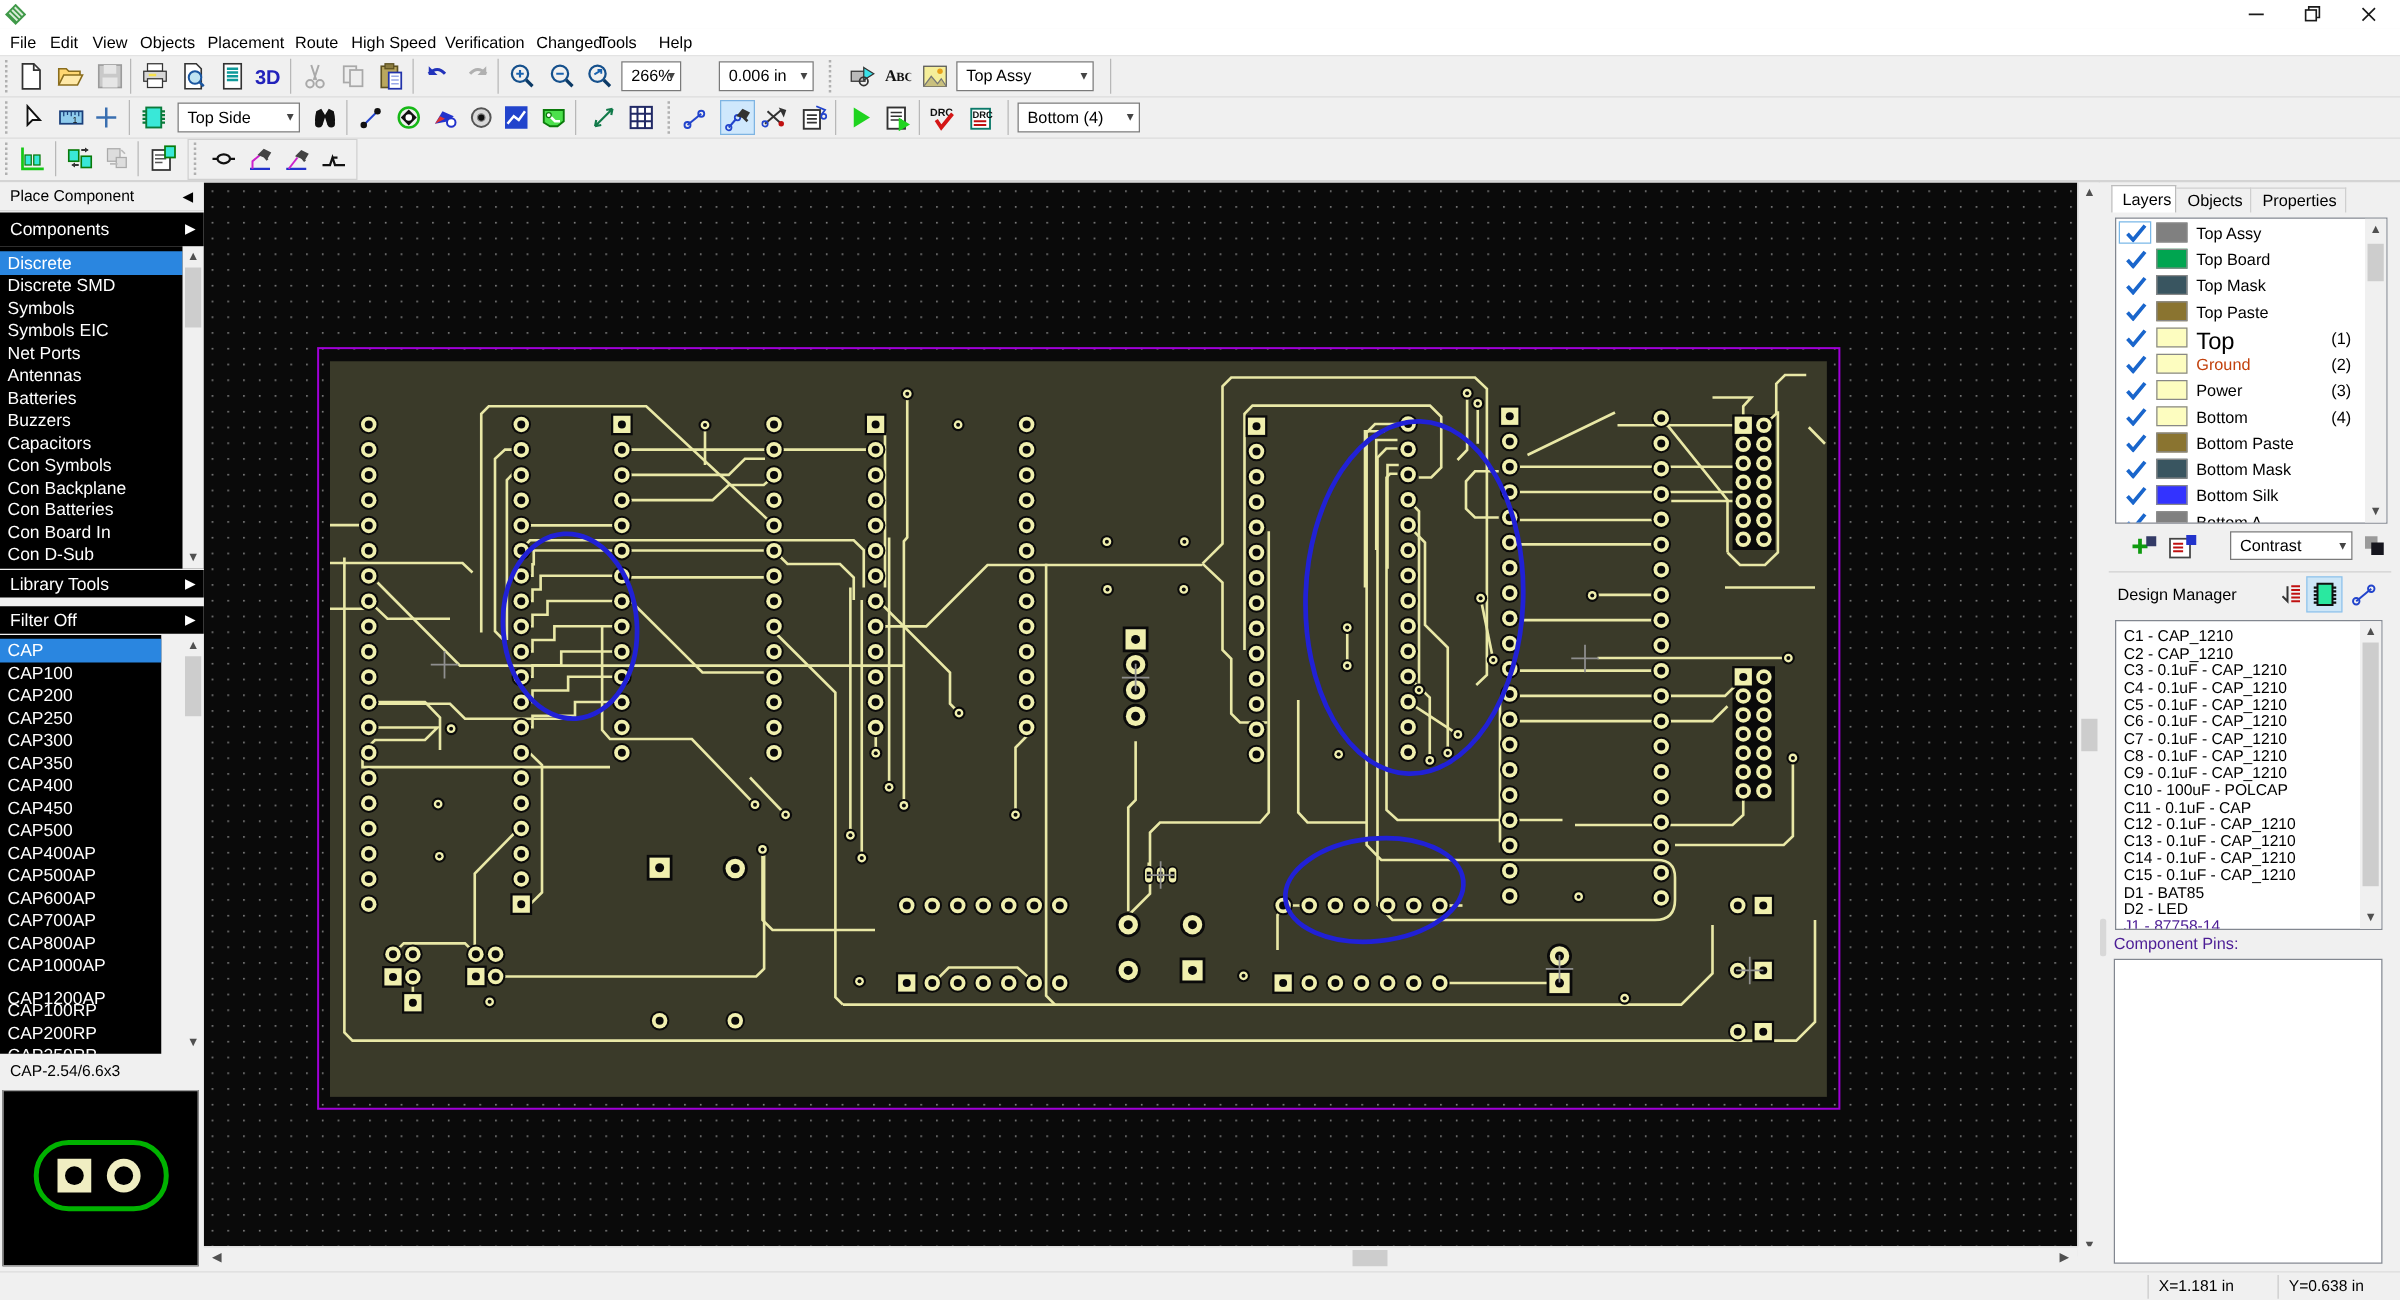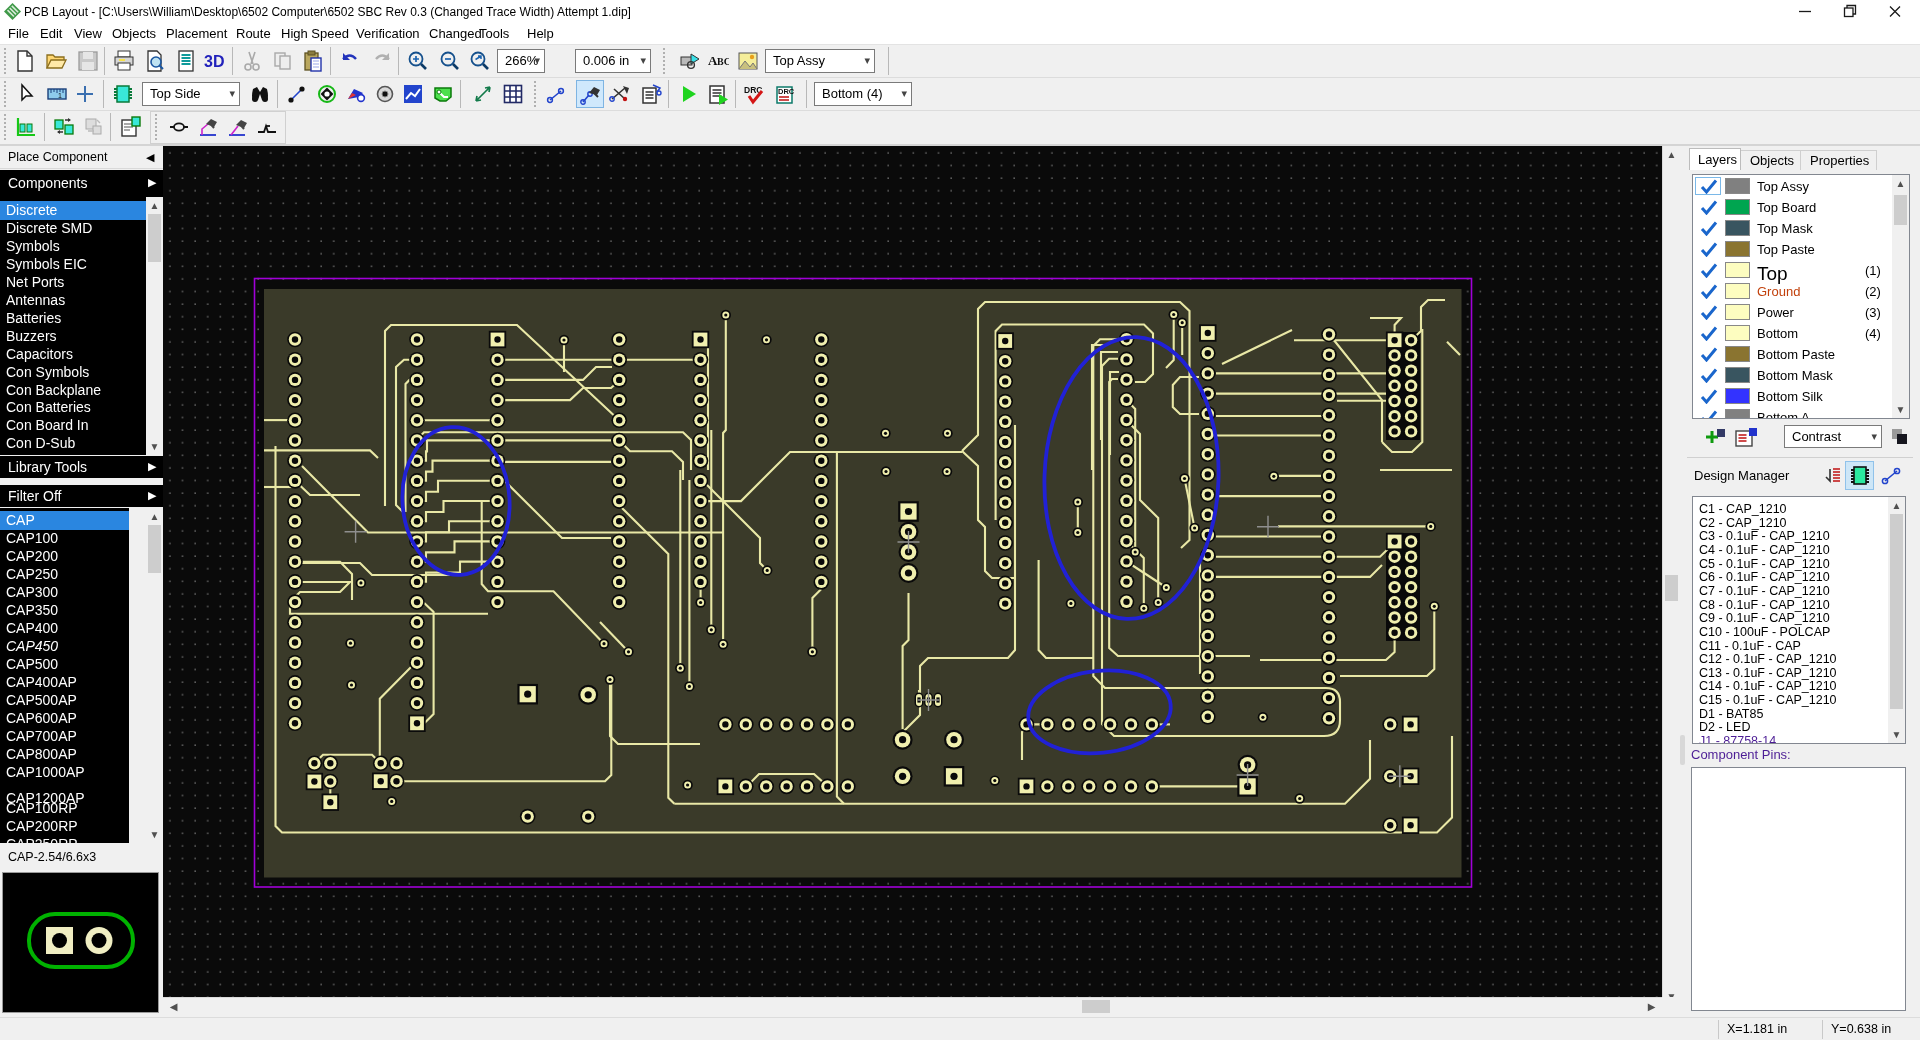--- a/index.html
+++ b/index.html
@@ -19,21 +19,20 @@
 .sthumb{position:absolute;background:#cdcdcd}
 .arr{position:absolute;color:#505050;font-size:10px;text-align:center;width:17px;line-height:17px}
 </style></head><body>
 <div class="abs" style="left:0;top:0;width:1920px;height:23px;background:#fff">
     <svg class="abs" style="left:4px;top:3px" width="17" height="17">
       <g transform="rotate(45 8.5 8.5)">
         <rect x="2.5" y="2.5" width="12" height="12" fill="#3f9948"></rect>
         <path d="M4 5h9M4 8h9M4 11h9" stroke="#d8ecd8" stroke-width="1.6"></path>
       </g>
     </svg>
-    <div class="abs" style="left:24px;top:5px;font-size:12px;color:#000">PCB Layout - [C:\Users\William\Desktop\6502 Computer\6502 SBC Rev 0.3 (Changed Trace Width) Attempt 1.dip]</div>
     <svg class="abs" style="left:1795px;top:0" width="125" height="23">
       <path d="M4 11.5h12" stroke="#1a1a1a" stroke-width="1.3"></path>
       <g stroke="#1a1a1a" stroke-width="1.3" fill="none">
         <rect x="49.5" y="8" width="8.5" height="8.5"></rect>
         <path d="M52 8v-2.5h8.5v8.5h-2.6"></path>
       </g>
       <path d="M95 6.5l10 10M105 6.5l-10 10" stroke="#1a1a1a" stroke-width="1.3"></path>
     </svg>
   </div>
 <div class="abs" style="left:0;top:23px;width:1920px;height:21px;background:#fff"></div>
@@ -445,21 +444,21 @@
     <div class="abs" style="left:148px;top:4px;font-size:11px">▶</div>
   </div>
 <div class="abs" style="left:0;top:508px;width:129px;height:335px;background:#000;overflow:hidden">
     <div class="lrow" style="top:3px;background:#2a86e0;">CAP</div>
     <div class="lrow" style="top:21.0px;">CAP100</div>
     <div class="lrow" style="top:39.0px;">CAP200</div>
     <div class="lrow" style="top:57.0px;">CAP250</div>
     <div class="lrow" style="top:75.0px;">CAP300</div>
     <div class="lrow" style="top:93.0px;">CAP350</div>
     <div class="lrow" style="top:111.0px;">CAP400</div>
-    <div class="lrow" style="top:129.0px;font-style:italic;">CAP450</div>
+    <div class="lrow" style="top:129.0px;">CAP450</div>
     <div class="lrow" style="top:147.0px;">CAP500</div>
     <div class="lrow" style="top:165.0px;">CAP400AP</div>
     <div class="lrow" style="top:183.0px;">CAP500AP</div>
     <div class="lrow" style="top:201.0px;">CAP600AP</div>
     <div class="lrow" style="top:219.0px;">CAP700AP</div>
     <div class="lrow" style="top:237.0px;">CAP800AP</div>
     <div class="lrow" style="top:255.0px;">CAP1000AP</div>
     <div class="lrow" style="top:281px;">CAP1200AP</div>
     <div class="lrow" style="top:291.0px;">CAP100RP</div>
     <div class="lrow" style="top:309.0px;">CAP200RP</div>

